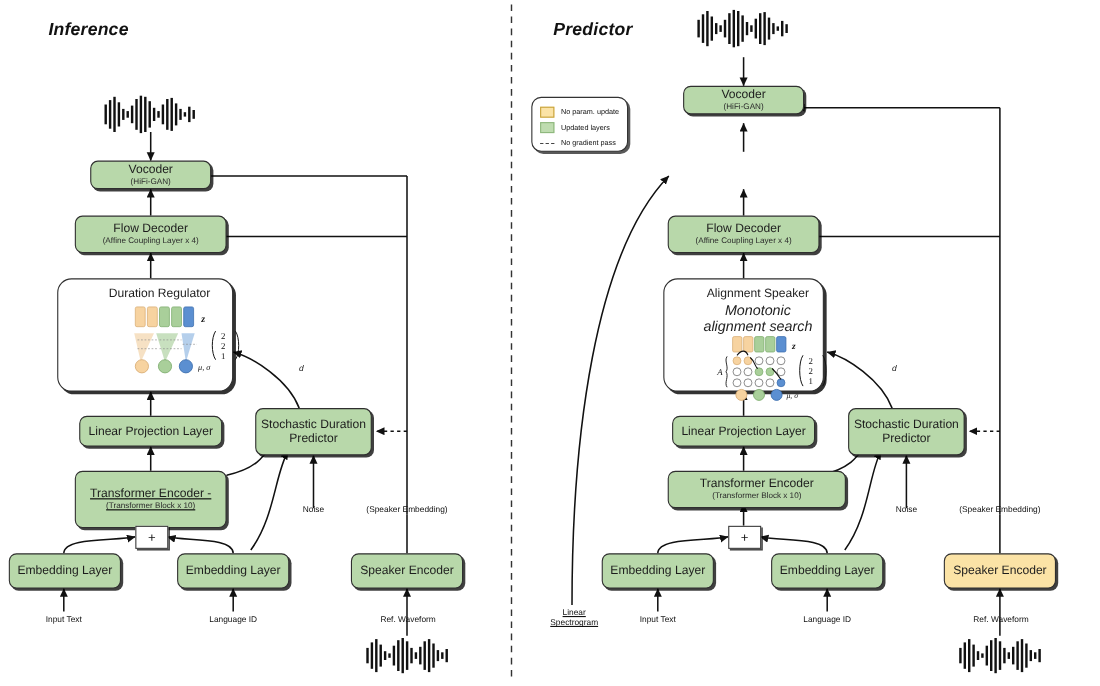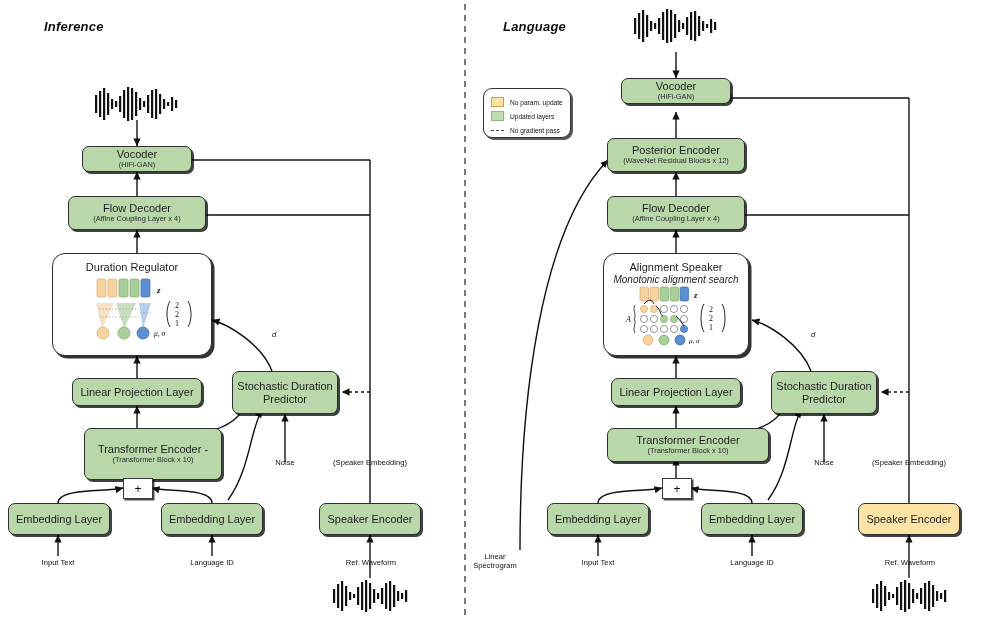--- a/index.html
+++ b/index.html
@@ -1,38 +1,38 @@
 <!DOCTYPE html>
 <html><head>
 <meta charset="utf-8">
 <style>
   html,body{margin:0;padding:0;background:#fff;}
   body{width:1000px;height:624px;font-family:"Liberation Sans",sans-serif;}
   #stage{position:relative;width:1000px;height:624px;overflow:hidden;background:#fff;}
   svg.layer{position:absolute;left:0;top:0;width:1000px;height:624px;}
 
   .panel-title{
-    position:absolute;font-style:italic;font-weight:bold;font-size:13px;color:#111;
+    position:absolute;font-style:italic;font-weight:bold;font-size:16px;color:#111;
     letter-spacing:.2px;white-space:nowrap;
   }
   .node{
     position:absolute;box-sizing:border-box;border-radius:7px;
     border:1px solid #2f2f2f;
     display:flex;flex-direction:column;align-items:center;justify-content:center;
     text-align:center;box-shadow:2px 2px 0 rgba(0,0,0,.75);
     background:#b8d8aa;
   }
   .node .t1{font-size:11px;color:#1d1d1d;line-height:1.1;}
   .node .t2{font-size:7.4px;color:#2a2a2a;line-height:1.15;margin-top:1px;}
   .node.yellow{background:#fbe3a6;}
 
   .modbox{position:absolute;box-sizing:border-box;background:#fff;border:1px solid #2f2f2f;
-    border-radius:13px;box-shadow:2.5px 2.5px 0 rgba(0,0,0,.8);}
+    border-radius:13px;box-shadow:2.5px 2.5px 0 rgba(0,0,0,.8);padding-left:26px;}
   .modbox .mtitle{font-size:11px;color:#1d1d1d;text-align:center;margin-top:7px;}
-  .modbox .msub{font-size:10px;font-style:italic;color:#222;text-align:center;margin-top:1px;}
+  .modbox .msub{font-size:13px;font-style:italic;color:#222;text-align:center;margin-top:1px;}
 
   .freelabel{position:absolute;font-size:7.6px;color:#111;text-align:center;white-space:pre;line-height:1.25;}
   .concat{
     position:absolute;width:28px;height:19px;background:#fff;border:1px solid #3a3a3a;
     box-shadow:1.5px 1.5px 0 rgba(0,0,0,.7);
     display:flex;align-items:center;justify-content:center;font-size:12px;color:#111;
   }
   .legend{
     position:absolute;background:#fff;border:1px solid #333;border-radius:9px;
     box-shadow:2px 2px 0 rgba(0,0,0,.65);box-sizing:border-box;padding:6px 7px;
@@ -228,21 +228,21 @@
         <rect x="56" y="-15" width="2.2" height="30"></rect>
           <rect x="60" y="-11" width="2.2" height="22"></rect>
         <rect x="64" y="-5" width="2.2" height="10"></rect>
           <rect x="68" y="-3" width="2.2" height="6"></rect>
         <rect x="72" y="-6" width="2.2" height="12"></rect>
       </g>
     </g>
   </svg>
 
   <div class="panel-title" style="left:44px;top:19px;">Inference</div>
-  <div class="panel-title" style="left:503px;top:19px;">Language</div>
+  <div class="panel-title" style="left:503px;top:19px;">Predictor</div>
 
   <div class="legend" style="left:483px;top:88px;width:88px;height:50px;">
     <div class="legrow">
       <span class="sw y"></span>
       <span class="lt">No param. update</span>
     </div>
     <div class="legrow">
       <span class="sw g"></span>
       <span class="lt">Updated layers</span>
     </div>
@@ -301,21 +301,21 @@
       </g>
       <text x="122" y="35" font-size="8" fill="#111" font-family="Liberation Serif, serif">2</text>
       <text x="122" y="44" font-size="8" fill="#111" font-family="Liberation Serif, serif">2</text>
       <text x="122" y="53" font-size="8" fill="#111" font-family="Liberation Serif, serif">1</text>
     </svg>
   </div>
 
   <div class="node" style="left:72px;top:378px;width:130px;height:28px;">
     <div class="t1">Linear Projection Layer</div>
   </div>
-  <div class="node" style="left:84px;top:428px;width:138px;height:52px;">
+  <div class="node" style="left:68px;top:428px;width:138px;height:52px;text-decoration:underline;">
     <div class="t1">Transformer Encoder -</div>
     <div class="t2">(Transformer Block x 10)</div>
   </div>
   <div class="node" style="left:232px;top:371px;width:106px;height:43px;">
     <div class="t1">Stochastic Duration Predictor</div>
   </div>
   <div class="concat" style="left:123px;top:478px;">
     <span>+</span>
   </div>
   <div class="node" style="left:8px;top:503px;width:102px;height:32px;">
@@ -331,24 +331,20 @@
   <div class="freelabel" style="left:265px;top:458px;width:40px;">Noise</div>
   <div class="freelabel" style="left:322px;top:458px;width:96px;">(Speaker Embedding)</div>
   <div class="freelabel" style="left:28px;top:558px;width:60px;">Input Text</div>
   <div class="freelabel" style="left:182px;top:558px;width:60px;">Language ID</div>
   <div class="freelabel" style="left:338px;top:558px;width:66px;">Ref. Waveform</div>
   <div class="freelabel" style="left:268px;top:330px;width:12px;font-style:italic;">d</div>
 
   <div class="node" style="left:621px;top:78px;width:110px;height:26px;">
     <div class="t1">Vocoder</div>
     <div class="t2">(HiFi-GAN)</div>
-  </div>
-  <div class="node" style="left:607px;top:138px;width:138px;height:34px;">
-    <div class="t1">Posterior Encoder</div>
-    <div class="t2">(WaveNet Residual Blocks x 12)</div>
   </div>
   <div class="node" style="left:607px;top:196px;width:138px;height:34px;">
     <div class="t1">Flow Decoder</div>
     <div class="t2">(Affine Coupling Layer x 4)</div>
   </div>
 
   <div class="modbox" style="left:603px;top:253px;width:146px;height:103px;">
     <div class="mtitle">Alignment Speaker</div>
     <div class="msub">Monotonic alignment search</div>
     <svg width="146" height="62" style="display:block">
@@ -424,20 +420,20 @@
   </div>
   <div class="node" style="left:701px;top:503px;width:102px;height:32px;">
     <div class="t1">Embedding Layer</div>
   </div>
   <div class="node yellow" style="left:858px;top:503px;width:102px;height:32px;">
     <div class="t1">Speaker Encoder</div>
   </div>
 
   <div class="freelabel" style="left:804px;top:458px;width:40px;">Noise</div>
   <div class="freelabel" style="left:861px;top:458px;width:96px;">(Speaker Embedding)</div>
-  <div class="freelabel" style="left:460px;top:552px;width:70px;">Linear
+  <div class="freelabel" style="left:487px;top:552px;width:70px;text-decoration:underline;">Linear
 Spectrogram</div>
   <div class="freelabel" style="left:568px;top:558px;width:60px;">Input Text</div>
   <div class="freelabel" style="left:722px;top:558px;width:60px;">Language ID</div>
   <div class="freelabel" style="left:877px;top:558px;width:66px;">Ref. Waveform</div>
   <div class="freelabel" style="left:807px;top:330px;width:12px;font-style:italic;">d</div>
 
 </div>
 
 </body></html>

